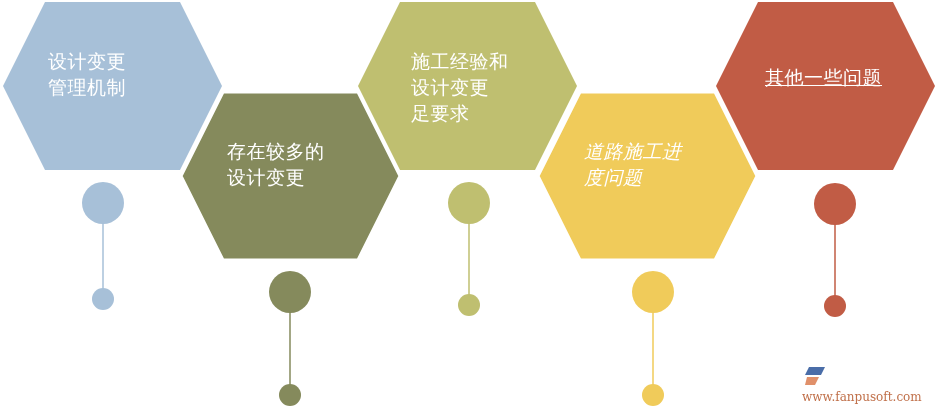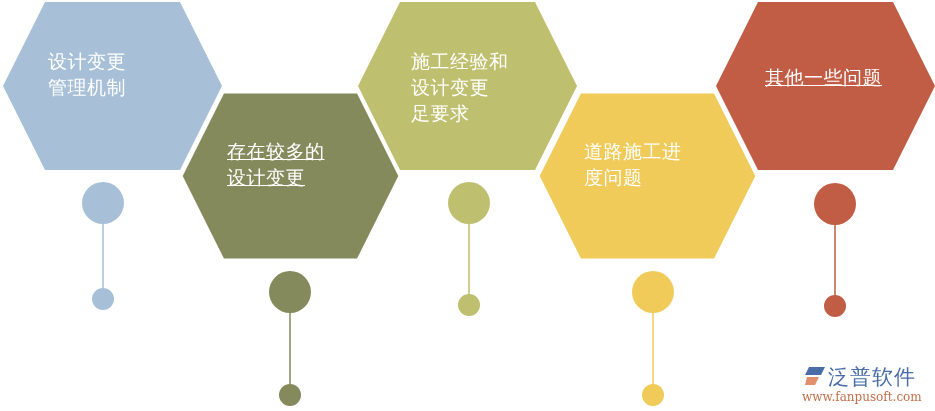--- a/index.html
+++ b/index.html
@@ -52,29 +52,28 @@
 
   <g>
     <line x1="835" y1="204" x2="835" y2="306" stroke="#c15c45" stroke-width="1.5"></line>
     <circle cx="835" cy="204" r="21" fill="#c15c45"></circle>
     <circle cx="835" cy="306" r="11" fill="#c15c45"></circle>
   </g>
 </svg>
 
 <div class="label" style="left:48px;top:48px;">设计变更
 管理机制</div>
-<div class="label" style="left:227px;top:138px;text-decoration:underline;">存在较多的
+<div class="label" style="left:227px;top:138px;">存在较多的
 设计变更</div>
 <div class="label" style="left:411px;top:48px;">施工经验和
 设计变更
 足要求</div>
-<div class="label" style="left:584px;top:138px;">道路施工进
+<div class="label" style="left:584px;top:138px;font-style:italic;">道路施工进
 度问题</div>
 <div class="label" style="left:765px;top:64px;text-decoration:underline;">其他一些问题</div>
 
 <div class="logo">
   <svg class="logo-mark" viewBox="0 0 20 18">
     <polygon points="4,0 20,0 16,8 0,8" fill="#4a6da8"></polygon>
     <polygon points="2,10 14,10 10,18 0,18" fill="#e0906a"></polygon>
   </svg>
-  <span class="logo-name">泛普软件</span>
   <span class="logo-url">www.fanpusoft.com</span>
 </div>
 
 </body></html>

